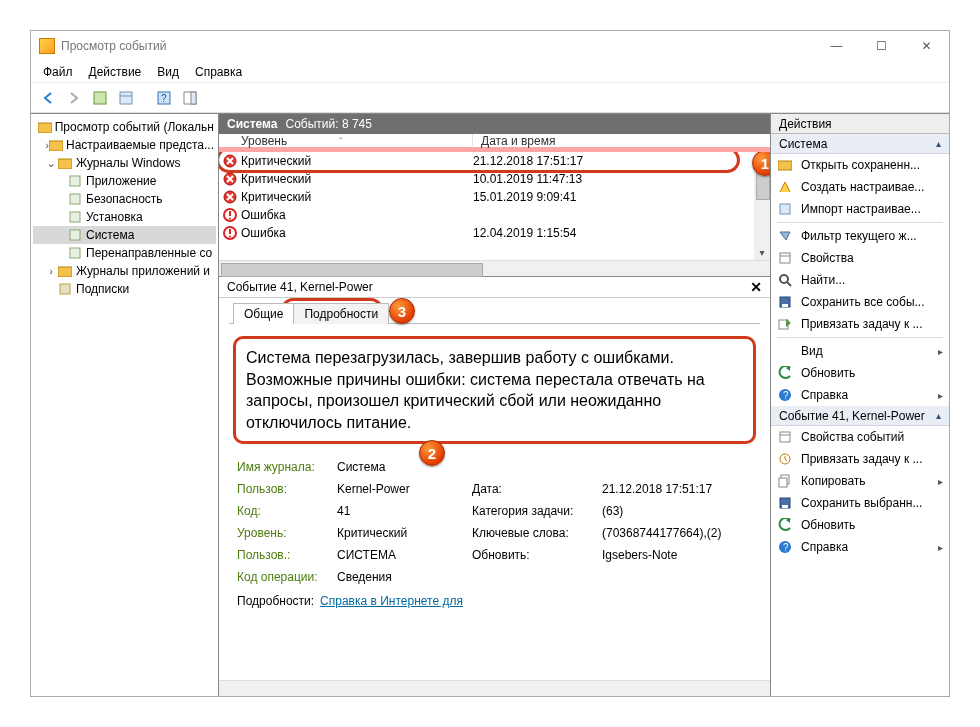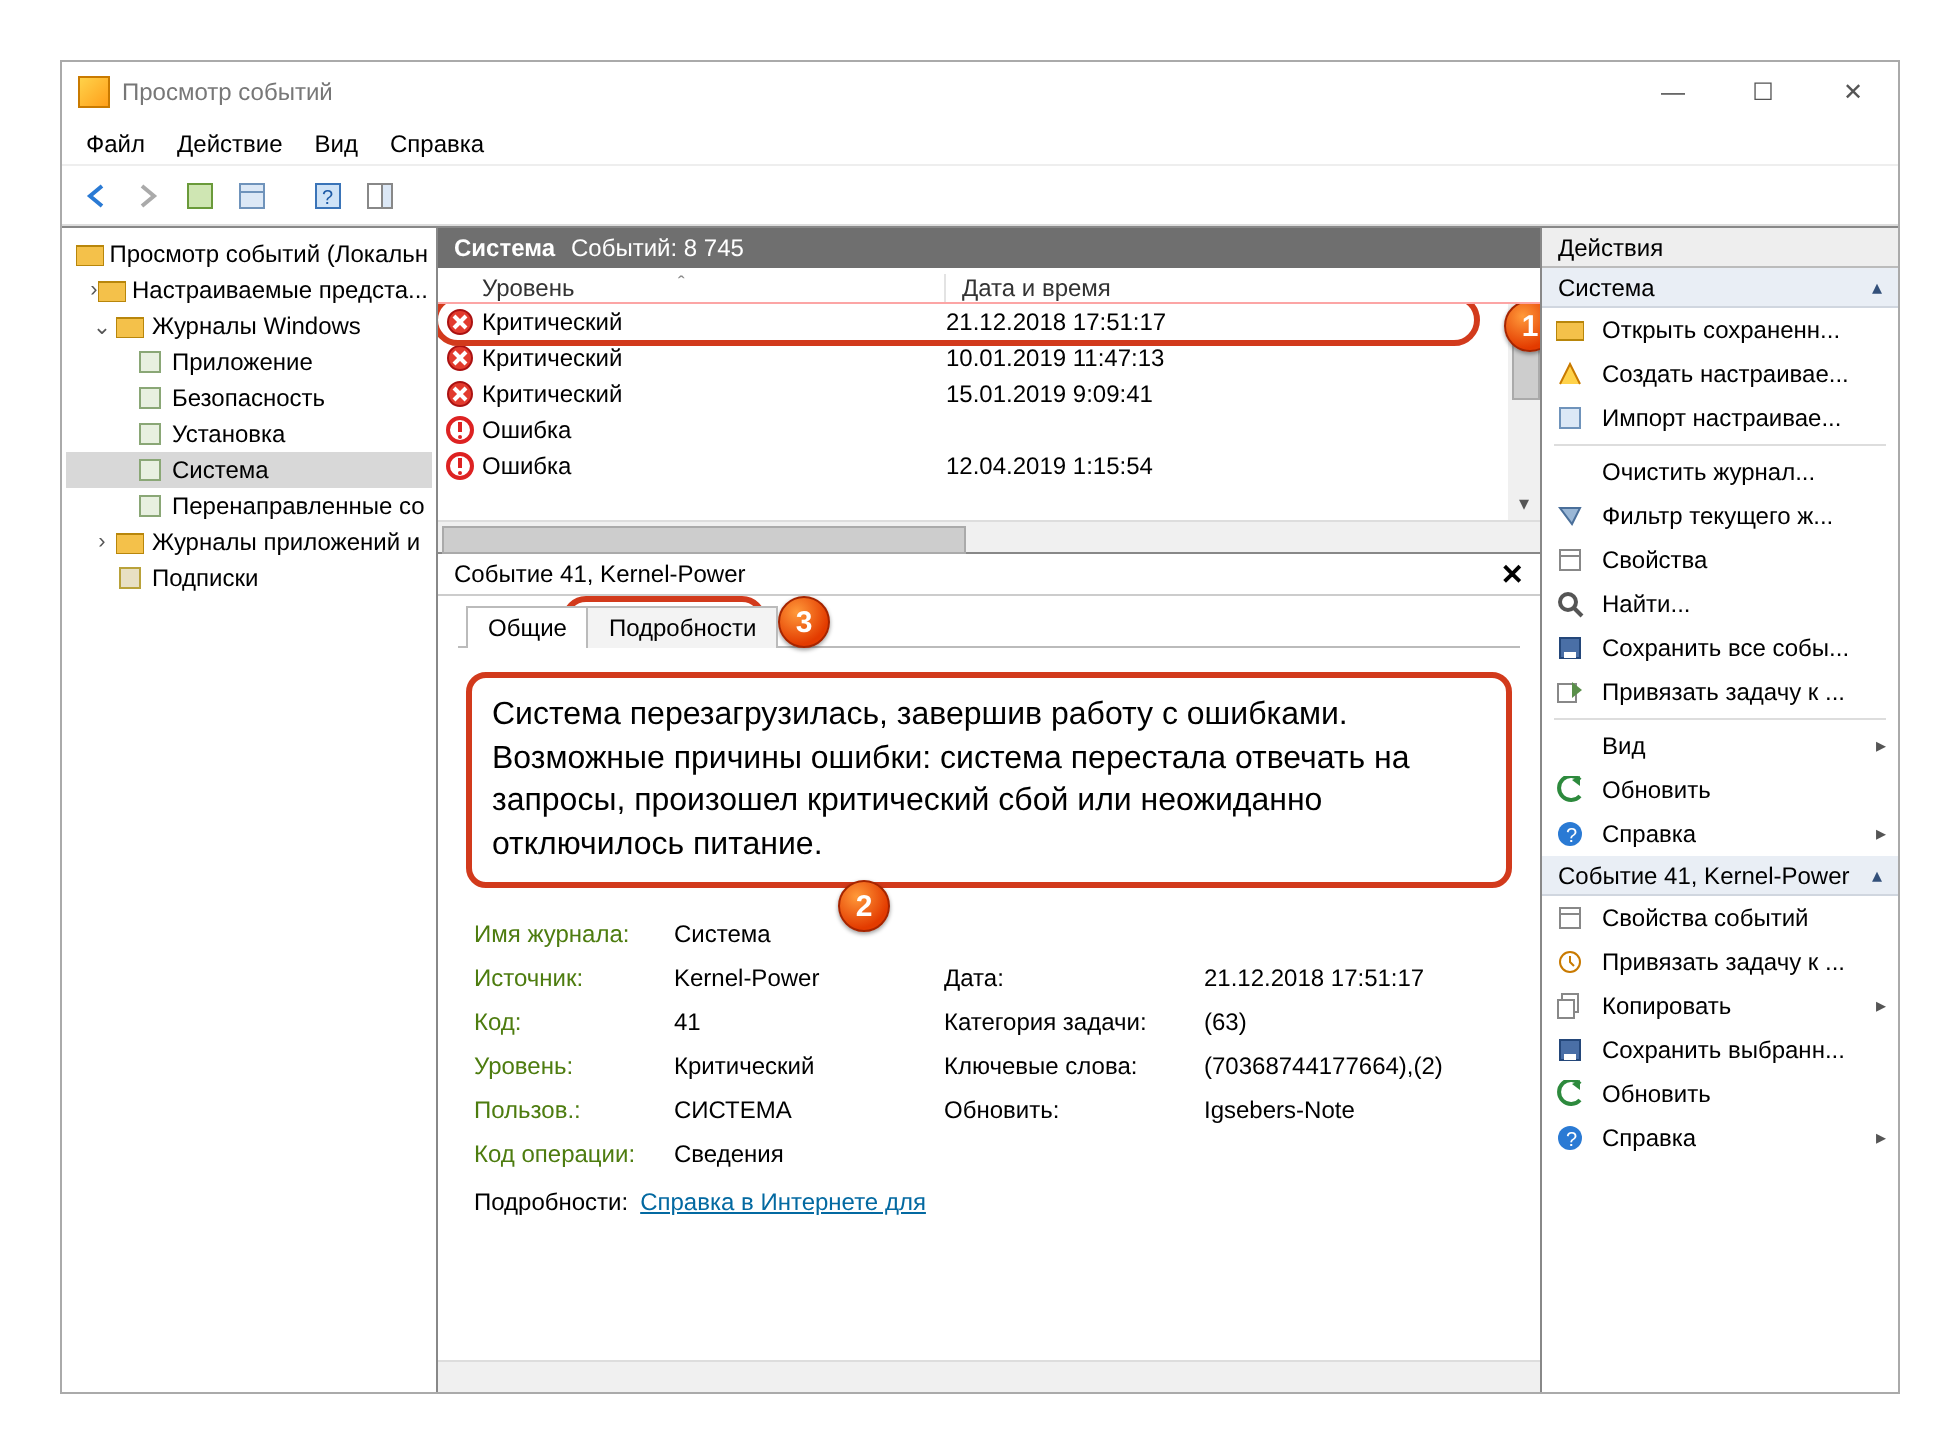--- a/index.html
+++ b/index.html
@@ -16,21 +16,21 @@
 .tbtn svg{display:block}
 .body{flex:1;display:flex;min-height:0;border-top:1px solid #888}
 .tree{width:188px;border-right:1px solid #888;padding:4px 2px;overflow:hidden;background:#fff}
 .tnode{display:flex;align-items:center;height:18px;white-space:nowrap;padding:0 2px}
 .tnode .exp{width:12px;text-align:center;color:#555;font-size:11px}
 .tnode .tic{width:16px;height:14px;margin-right:3px;display:flex;align-items:center;justify-content:center}
 .tnode.sel{background:#d8d8d8}
 .center{flex:1;display:flex;flex-direction:column;min-width:0;border-right:1px solid #888}
 .darkhdr{background:#6f6f6f;color:#fff;height:20px;display:flex;align-items:center;font-size:12px}
 .darkhdr b{padding:0 8px;font-weight:bold}
-.colhdr{height:18px;display:flex;align-items:flex-end;border-bottom:1px solid #fca5a5;background:#fff;color:#333;font-size:12px;position:relative}
+.colhdr{height:18px;display:flex;align-items:flex-start;border-bottom:5px solid #fca5a5;background:#fff;color:#333;font-size:12px;position:relative}
 .colhdr .c1{width:254px;padding-left:22px;border-right:1px solid #e3e3e3}
 .colhdr .c2{flex:1;padding-left:8px}
 .colhdr .sortmark{position:absolute;left:120px;top:3px;color:#888;font-size:10px}
 .evlist{height:108px;overflow:hidden;position:relative}
 .evrow{height:18px;display:flex;align-items:center;font-size:12px}
 .evrow .ricon{width:22px;display:flex;justify-content:center}
 .evrow .rc1{width:232px}
 .evrow .rc2{flex:1}
 .evscroll{border-top:1px solid #ddd;height:16px;background:#f0f0f0;position:relative}
 .evscroll:before{content:"";position:absolute;left:2px;top:2px;width:260px;height:12px;background:#cdcdcd;border:1px solid #aaa}
@@ -309,21 +309,21 @@
 
       <div class="descbox">Система перезагрузилась, завершив работу с ошибками. Возможные причины ошибки: система перестала отвечать на запросы, произошел критический сбой или неожиданно отключилось питание.</div>
 
       <div class="fields">
         <div class="badge" style="left:200px;top:-10px">2</div>
         <div class="frow">
             <span class="lab">Имя журнала:</span>
             <span class="val">Система</span>
           </div>
         <div class="frow">
-            <span class="lab">Источник:</span>
+            <span class="lab">Пользов:</span>
             <span class="val">Kernel-Power</span>
             <span class="lab2">Дата:</span>
             <span class="val2">21.12.2018 17:51:17</span>
           </div>
         <div class="frow">
             <span class="lab">Код:</span>
             <span class="val">41</span>
             <span class="lab2">Категория задачи:</span>
             <span class="val2">(63)</span>
           </div>
@@ -380,24 +380,20 @@
           <div class="actitem">
             <span class="ai">
               <svg width="14" height="14">
                 <rect x="2" y="2" width="10" height="10" fill="#dce8f6" stroke="#6f93bb"></rect>
               </svg>
             </span>
             <span class="atxt">Импорт настраивае...</span>
           </div>
           <div class="actsep"></div>
           <div class="actitem">
-            <span class="ai"></span>
-            <span class="atxt">Очистить журнал...</span>
-          </div>
-          <div class="actitem">
             <span class="ai">
               <svg width="14" height="14">
                 <path d="M2 3 L12 3 L8 11 Z" fill="#9ab7d6" stroke="#4a6f9a"></path>
               </svg>
             </span>
             <span class="atxt">Фильтр текущего ж...</span>
           </div>
           <div class="actitem">
             <span class="ai">
               <svg width="14" height="14">

